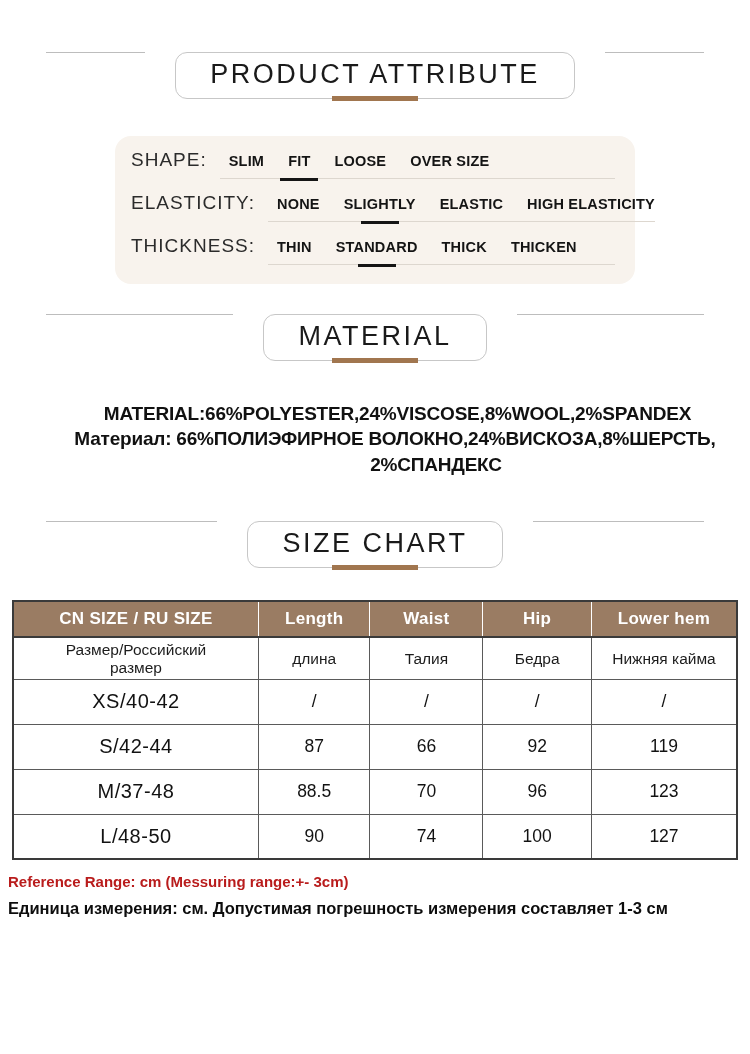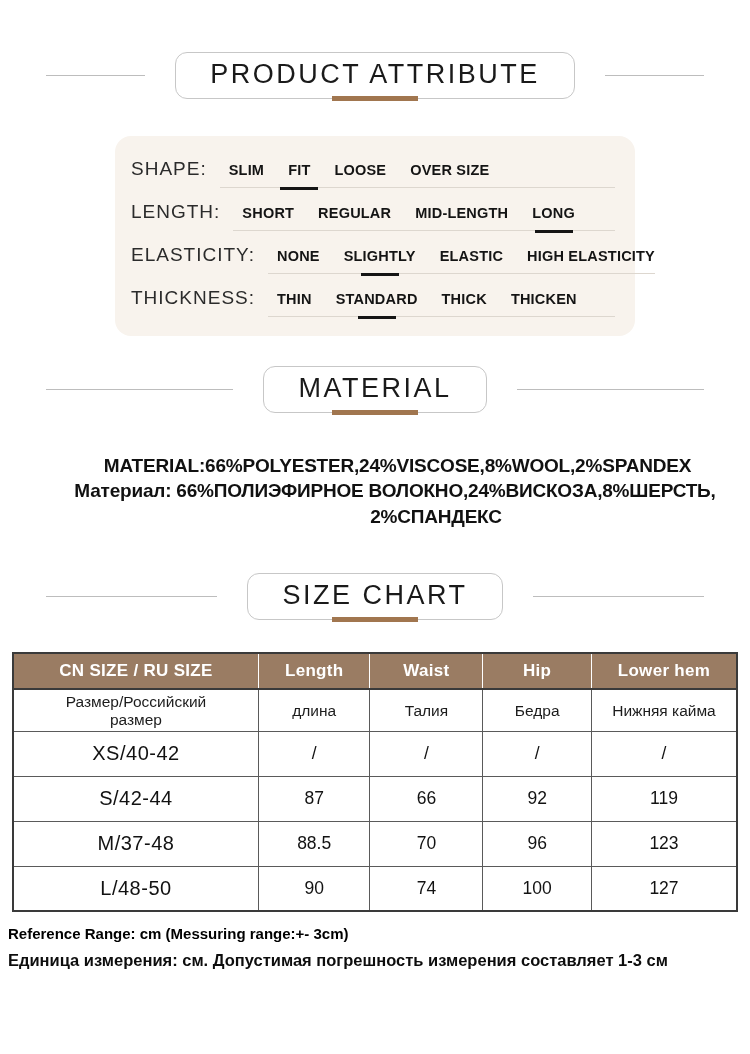--- a/index.html
+++ b/index.html
@@ -20,21 +20,21 @@
     width: 750px;
     height: 1054px;
     margin: 0 auto;
     background: #fff;
     overflow: hidden;
   }
 
   
   .title-strip {
     display: flex;
-    align-items: center;
+    align-items: flex-start;
     padding: 0 46px;
   }
   .title-strip .side-line {
     flex: 1;
     height: 1px;
     background: var(--side-line);
   }
   .title-box {
     position: relative;
     border: 1px solid #c7c7c7;
@@ -59,21 +59,21 @@
   .strip-1 { padding-top: 52px; }
   .strip-2 { margin-top: 30px; }
   .strip-3 { margin-top: 44px; }
 
   
   .attr-panel {
     width: 520px;
     margin: 37px auto 0;
     background: var(--panel-bg);
     border-radius: 16px;
-    padding: 22px 20px 6px 16px;
+    padding: 13px 20px 6px 16px;
   }
   .attr-row {
     display: flex;
     align-items: baseline;
     margin-bottom: 13px;
   }
   .attr-label {
     font-size: 19px;
     font-weight: 400;
     letter-spacing: 1px;
@@ -166,21 +166,21 @@
   .size-table tbody td.size-cell {
     font-size: 20px;
     letter-spacing: 0.5px;
   }
 
   
   .notes { margin: 13px 0 0 8px; }
   .note-line1 {
     font-size: 15px;
     font-weight: 700;
-    color: #000000;
+    color: #b91c1c;
   }
   .note-line2 {
     margin-top: 9px;
     font-size: 16.5px;
     font-weight: 700;
     color: #0d0d0d;
   }
 </style>
 </head>
 <body>
@@ -201,29 +201,20 @@
     <div class="attr-row">
       <span class="attr-label">SHAPE:</span>
       <div class="attr-options">
         <span class="attr-option">SLIM</span>
         <span class="attr-option selected">FIT</span>
         <span class="attr-option">LOOSE</span>
         <span class="attr-option">OVER SIZE</span>
       </div>
     </div>
 
-    <div class="attr-row">
-      <span class="attr-label">LENGTH:</span>
-      <div class="attr-options">
-        <span class="attr-option">SHORT</span>
-        <span class="attr-option">REGULAR</span>
-        <span class="attr-option">MID-LENGTH</span>
-        <span class="attr-option selected">LONG</span>
-      </div>
-    </div>
 
     <div class="attr-row">
       <span class="attr-label">ELASTICITY:</span>
       <div class="attr-options">
         <span class="attr-option">NONE</span>
         <span class="attr-option selected">SLIGHTLY</span>
         <span class="attr-option">ELASTIC</span>
         <span class="attr-option">HIGH ELASTICITY</span>
       </div>
     </div>

